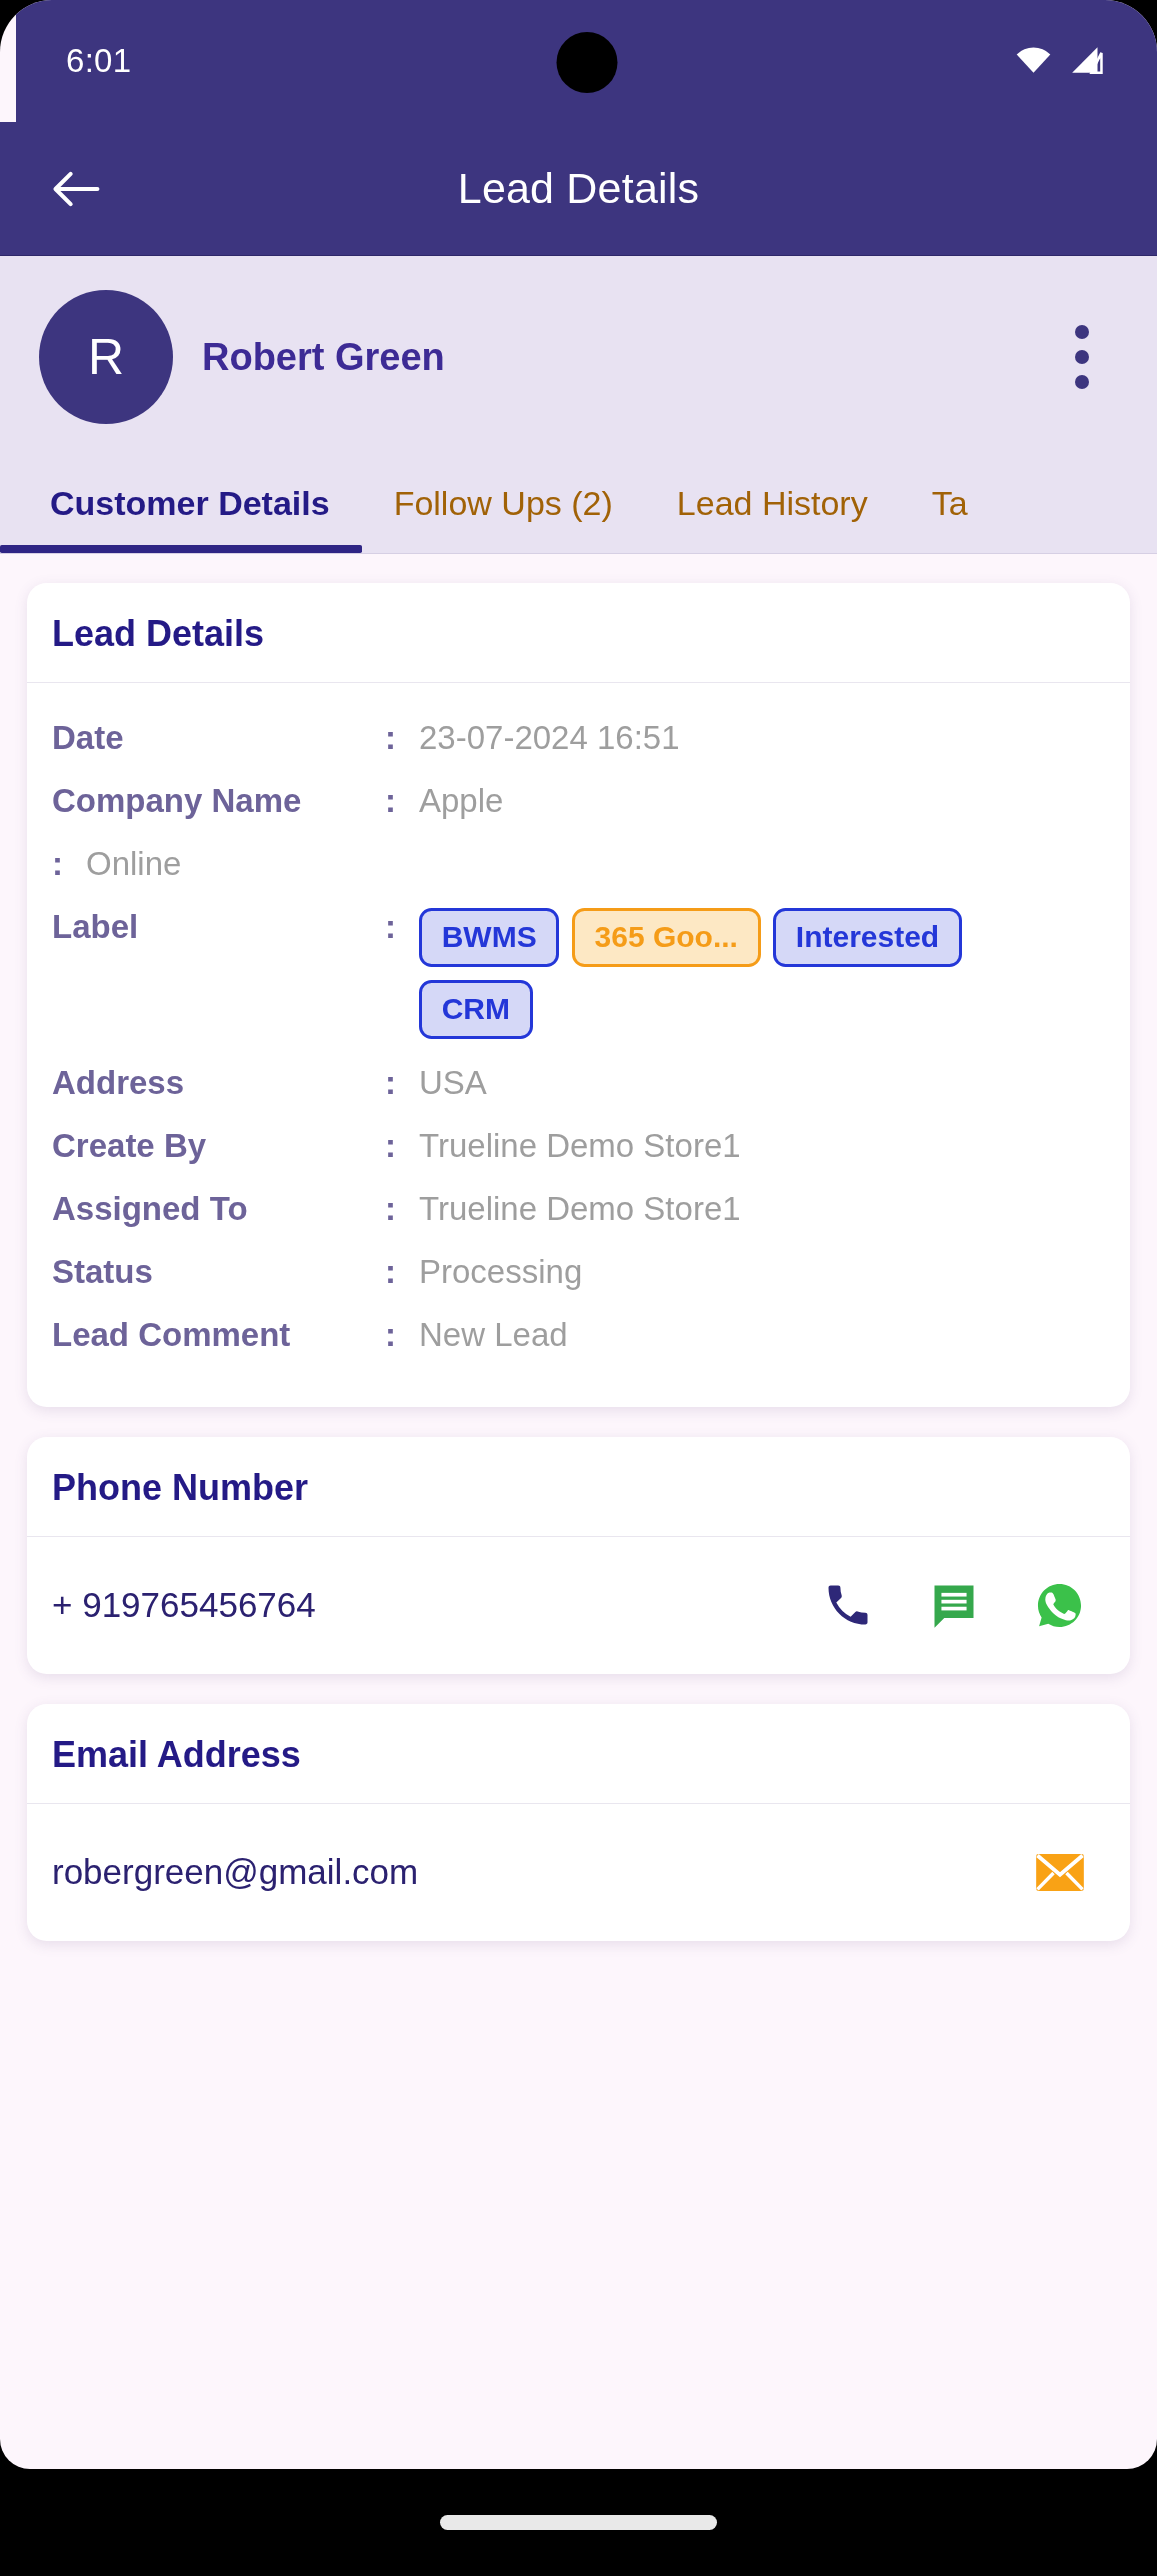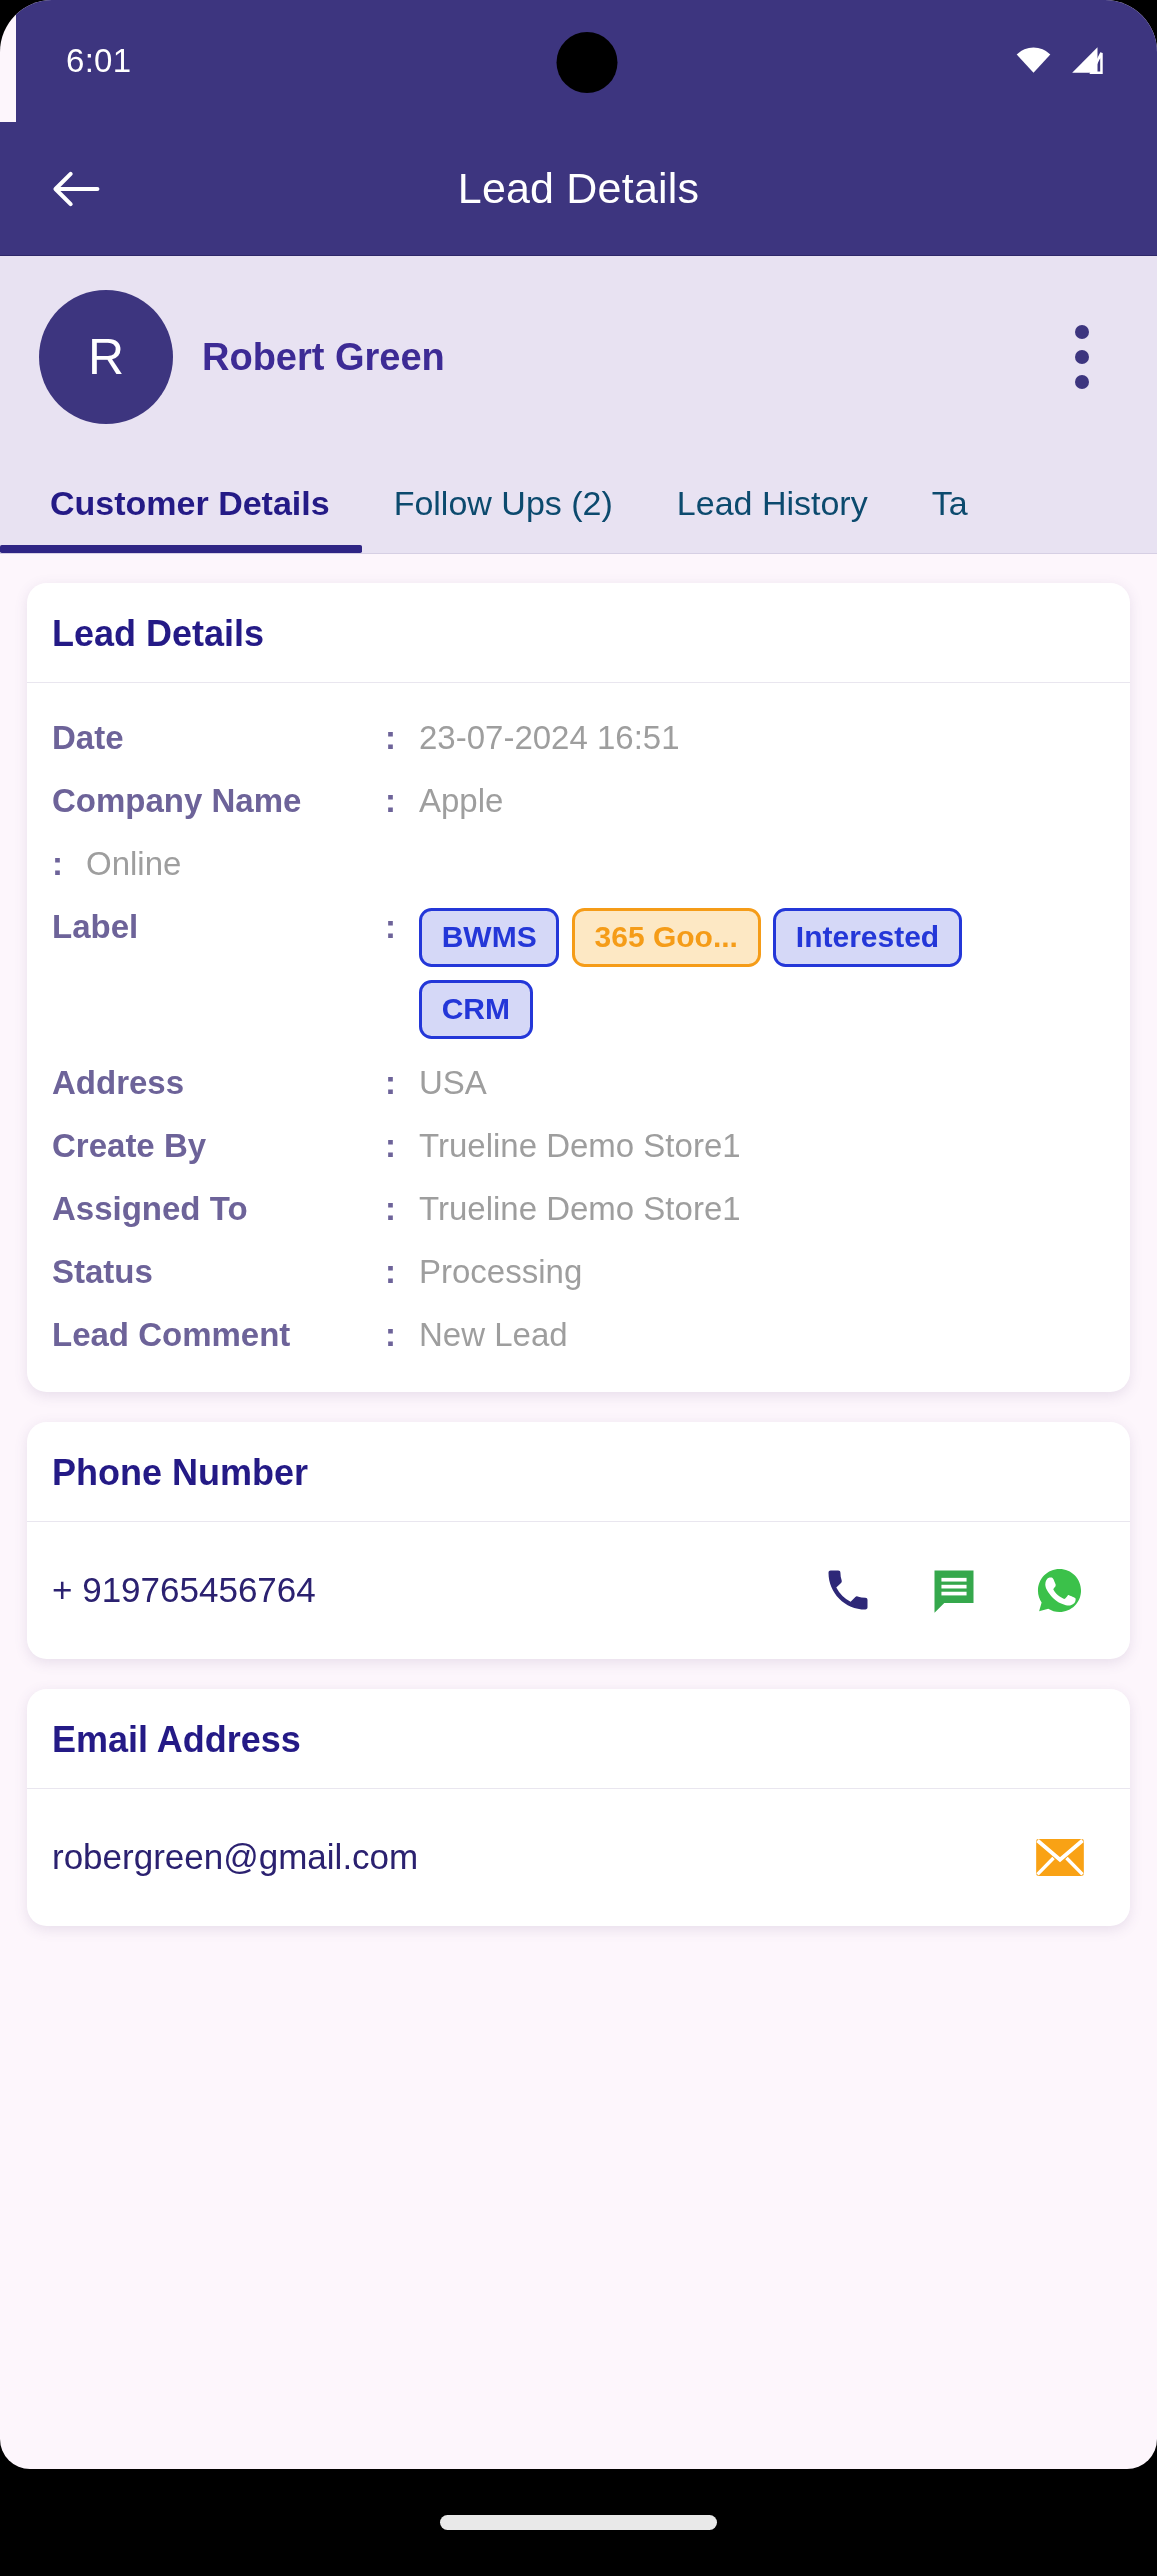--- a/index.html
+++ b/index.html
@@ -121,21 +121,21 @@
     align-items:flex-end;
     height:107px;
     position:relative;
     overflow:hidden;
     border-bottom:1.8px solid #d6cfe4;
   }
   .tab {
     flex:0 0 auto;
     padding:0 32px 30px 32px;
     font-size:34px;
-    color:#0c4a6e;
+    color:#a16207;
     white-space:nowrap;
     cursor:pointer;
     position:relative;
   }
   .tab.first { padding-left:50px; }
   .tab.active {
     color:#241a86;
     font-weight:bold;
   }
   .tab.active::after {
@@ -157,21 +157,21 @@
     margin-bottom:30px;
     overflow:hidden;
   }
   .card-header {
     padding:30px 25px 27px 25px;
     font-size:36px;
     font-weight:bold;
     color:#241a86;
     border-bottom:1.8px solid #e9e6ef;
   }
-  .card-body { padding:23px 25px 25px 25px; }
+  .card-body { padding:23px 25px 40px 25px; }
   
   .drow {
     display:flex;
     align-items:flex-start;
     padding:12.5px 0;
     min-height:61px;
   }
   .dlabel {
     width:333px;
     flex:0 0 333px;

